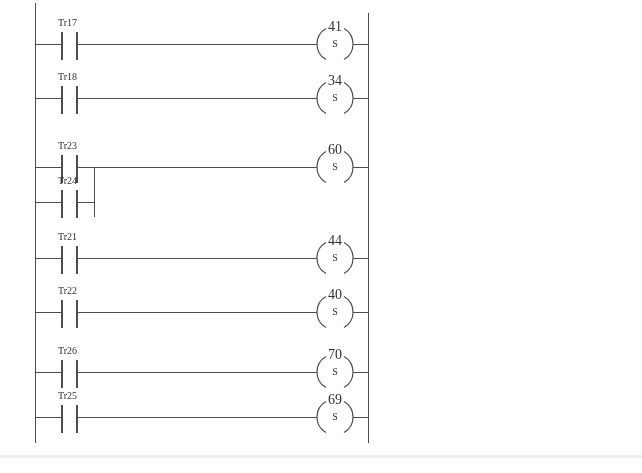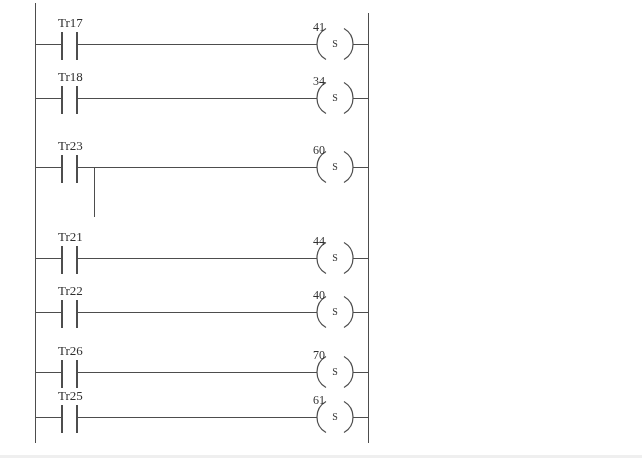--- a/index.html
+++ b/index.html
@@ -17,27 +17,27 @@
   .h{position:absolute;top:22px;height:1px;background:var(--line,#4d4d4d);}
   .seg-a{left:35px;width:26px;}
   .seg-b{left:78px;width:239px;}
   .seg-b-short{left:78px;width:17px;}
   .seg-c{left:353px;width:15px;}
   .bar{position:absolute;top:10px;width:2px;height:28px;background:var(--line,#4d4d4d);}
   .bar-l{left:61px;}
   .bar-r{left:76px;}
   .clabel{
     position:absolute;left:58px;top:-5px;width:60px;
-    font-size:13px;line-height:11px;color:var(--text,#303030);
+    font-size:10px;line-height:11px;color:var(--text,#303030);
   }
   .coil-svg{position:absolute;left:313px;top:0;width:44px;height:44px;}
   .coil-svg path{fill:none;stroke:var(--line,#4d4d4d);stroke-width:1.2px;}
   .coilnum{
-    position:absolute;left:313px;top:0;width:44px;
-    font-size:12px;line-height:10px;color:var(--text,#303030);
+    position:absolute;left:313px;top:0;width:44px;text-align:center;
+    font-size:14px;line-height:10px;color:var(--text,#303030);
   }
   .coilS{
     position:absolute;left:313px;top:17px;width:44px;text-align:center;
     font-size:10px;line-height:10px;color:var(--text,#303030);
   }
   .vjoin{position:absolute;left:94px;top:22px;width:1px;height:50px;background:var(--line,#4d4d4d);}
   .page-smudge{position:absolute;left:0;top:455px;width:642px;height:3px;background:#efefef;}
 </style>
 </head>
 <body>
@@ -86,20 +86,27 @@
     <div class="vjoin"></div>
     <svg class="coil-svg" viewBox="0 0 44 44">
       <path d="M13 6.4 A 18 18 0 0 0 13 37.6"></path>
       <path d="M31 6.4 A 18 18 0 0 1 31 37.6"></path>
     </svg>
     <div class="coilnum">60</div>
     <div class="coilS">S</div>
     <div class="h seg-c"></div>
   </div>
 
+  <div class="rung" style="top:180px">
+    <div class="h seg-a"></div>
+    <div class="bar bar-l"></div>
+    <div class="bar bar-r"></div>
+    <div class="clabel">Tr24</div>
+    <div class="h seg-b-short"></div>
+  </div>
 
   <div class="rung" style="top:236px">
     <div class="h seg-a"></div>
     <div class="bar bar-l"></div>
     <div class="bar bar-r"></div>
     <div class="clabel">Tr21</div>
     <div class="h seg-b"></div>
     <svg class="coil-svg" viewBox="0 0 44 44">
       <path d="M13 6.4 A 18 18 0 0 0 13 37.6"></path>
       <path d="M31 6.4 A 18 18 0 0 1 31 37.6"></path>
@@ -142,19 +149,19 @@
   <div class="rung" style="top:395px">
     <div class="h seg-a"></div>
     <div class="bar bar-l"></div>
     <div class="bar bar-r"></div>
     <div class="clabel">Tr25</div>
     <div class="h seg-b"></div>
     <svg class="coil-svg" viewBox="0 0 44 44">
       <path d="M13 6.4 A 18 18 0 0 0 13 37.6"></path>
       <path d="M31 6.4 A 18 18 0 0 1 31 37.6"></path>
     </svg>
-    <div class="coilnum">61</div>
+    <div class="coilnum">69</div>
     <div class="coilS">S</div>
     <div class="h seg-c"></div>
   </div>
 
   <div class="page-smudge"></div>
 </div>
 
 </body></html>

